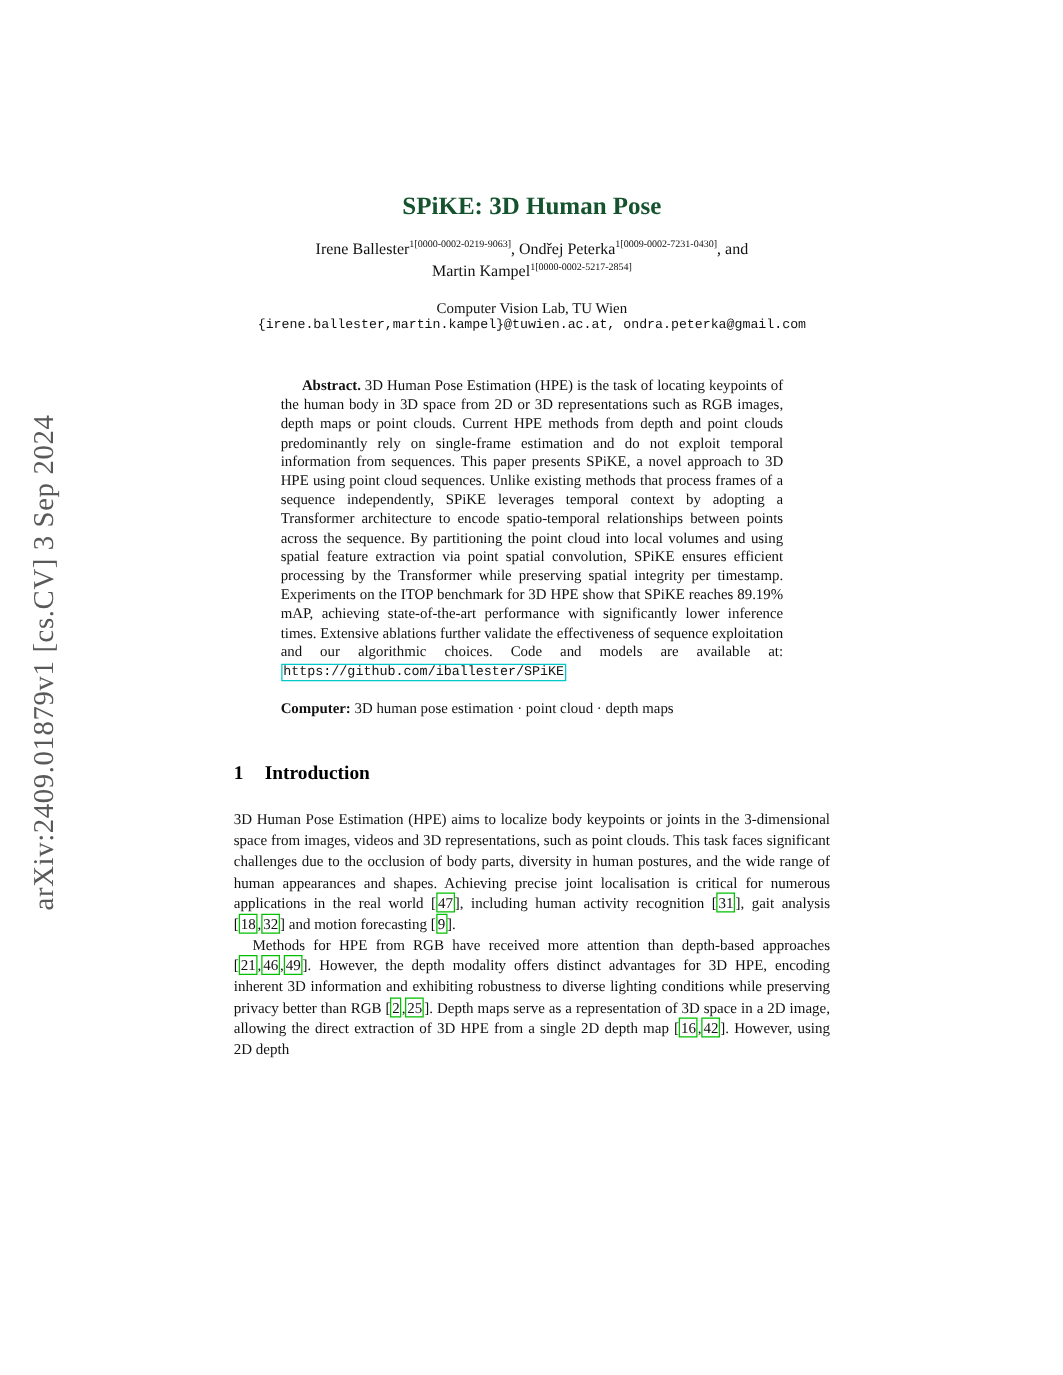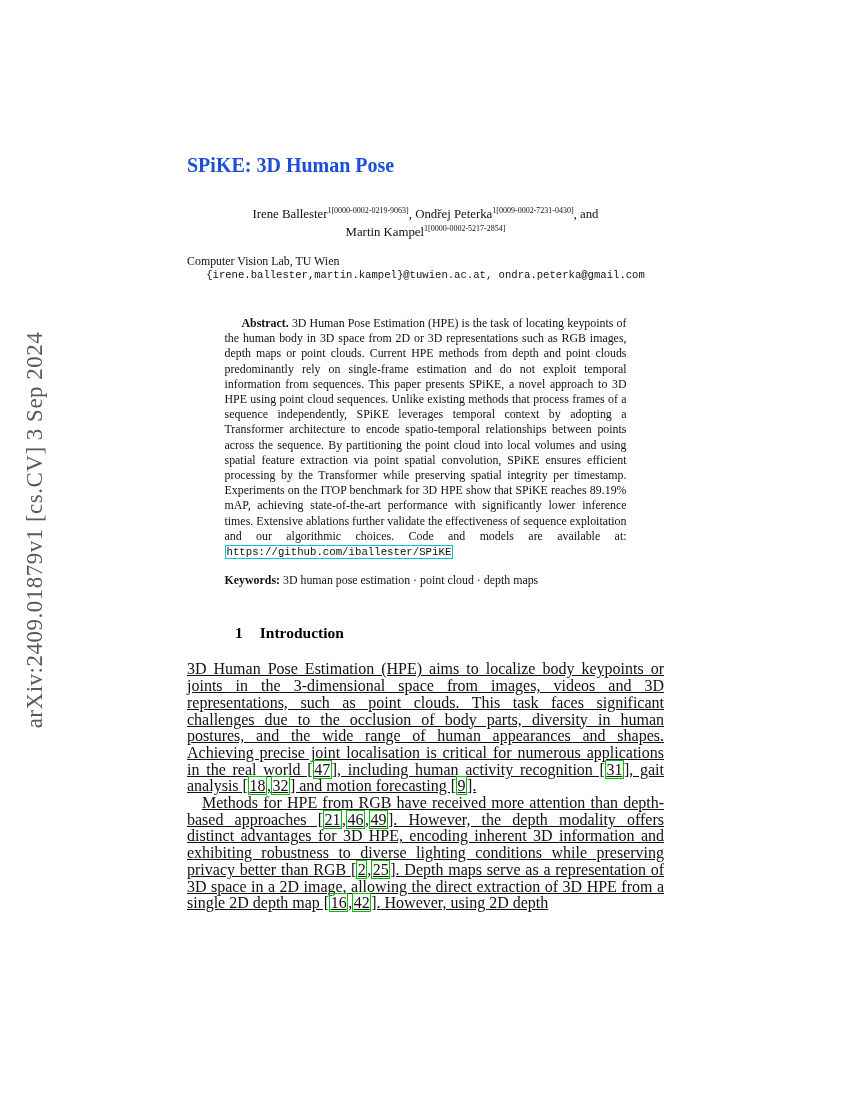--- a/index.html
+++ b/index.html
@@ -33,37 +33,38 @@
     letter-spacing: 0.5px;
   }
 
   .content {
     position: absolute;
     left: 187px; top: 152px;
     width: 477px;
   }
 
   .title {
+    text-align: center;
     font-weight: bold;
     font-size: 20px;
     line-height: 26px;
-    color: #1d4ed8;
+    color: #14532d;
   }
 
   .authors {
-    margin-top: 27px;
+    margin-top: 12px;
     text-align: center;
     font-size: 12.8px;
     line-height: 18px;
   }
   .authors sup { font-size: 8px; line-height: 0; }
 
   .affiliation {
     margin-top: 13px;
-    text-align: left;
+    text-align: center;
     font-size: 11.9px;
   }
   .emails {
     margin-top: 0;
     text-align: center;
     font-family: "Liberation Mono", "DejaVu Sans Mono", monospace;
     font-size: 10.6px;
   }
 
   .abstract {
@@ -79,30 +80,28 @@
     width: 402px;
     font-size: 11.9px;
     line-height: 15.2px;
   }
 
   .section-heading {
     margin-top: 36px;
     font-size: 15.5px;
     font-weight: bold;
     color: #000;
-    margin-left: 48px;
   }
   .section-heading .num { margin-right: 17px; }
 
   .body-para {
     margin-top: 19px;
-    font-size: 16px;
+    font-size: 12px;
     line-height: 16.7px;
     text-align: justify;
-    text-decoration: underline;
   }
   .body-para.indent {
     margin-top: 0;
     text-indent: 15px;
   }
 
   .bold { font-weight: bold; }
 
   .cite {
     border: 1px solid var(--cite_border, #00c000);
@@ -136,21 +135,21 @@
       <div>Irene Ballester<sup>1[0000-0002-0219-9063]</sup>, Ondřej Peterka<sup>1[0009-0002-7231-0430]</sup>, and</div>
       <div>Martin Kampel<sup>1[0000-0002-5217-2854]</sup></div>
     </div>
 
     <div class="affiliation">Computer Vision Lab, TU Wien</div>
 
     <div class="emails">{irene.ballester,martin.kampel}@tuwien.ac.at, ondra.peterka@gmail.com</div>
 
     <div class="abstract"><span class="bold">Abstract.</span> 3D Human Pose Estimation (HPE) is the task of locating keypoints of the human body in 3D space from 2D or 3D representations such as RGB images, depth maps or point clouds. Current HPE methods from depth and point clouds predominantly rely on single-frame estimation and do not exploit temporal information from sequences. This paper presents SPiKE, a novel approach to 3D HPE using point cloud sequences. Unlike existing methods that process frames of a sequence independently, SPiKE leverages temporal context by adopting a Transformer architecture to encode spatio-temporal relationships between points across the sequence. By partitioning the point cloud into local volumes and using spatial feature extraction via point spatial convolution, SPiKE ensures efficient processing by the Transformer while preserving spatial integrity per timestamp. Experiments on the ITOP benchmark for 3D HPE show that SPiKE reaches 89.19% mAP, achieving state-of-the-art performance with significantly lower inference times. Extensive ablations further validate the effectiveness of sequence exploitation and our algorithmic choices. Code and models are available at: <span class="url-link">https://github.com/iballester/SPiKE</span></div>
 
-    <div class="keywords"><span class="bold">Keywords:</span> 3D human pose estimation · point cloud · depth maps</div>
+    <div class="keywords"><span class="bold">Computer:</span> 3D human pose estimation · point cloud · depth maps</div>
 
     <div class="section-heading">
       <span class="num">1</span><span>Introduction</span>
     </div>
 
     <div class="body-para">3D Human Pose Estimation (HPE) aims to localize body keypoints or joints in the 3-dimensional space from images, videos and 3D representations, such as point clouds. This task faces significant challenges due to the occlusion of body parts, diversity in human postures, and the wide range of human appearances and shapes. Achieving precise joint localisation is critical for numerous applications in the real world [<span class="cite">47</span>], including human activity recognition [<span class="cite">31</span>], gait analysis [<span class="cite">18</span>,<span class="cite">32</span>] and motion forecasting [<span class="cite">9</span>].</div>
 
     <div class="body-para indent">Methods for HPE from RGB have received more attention than depth-based approaches [<span class="cite">21</span>,<span class="cite">46</span>,<span class="cite">49</span>]. However, the depth modality offers distinct advantages for 3D HPE, encoding inherent 3D information and exhibiting robustness to diverse lighting conditions while preserving privacy better than RGB [<span class="cite">2</span>,<span class="cite">25</span>]. Depth maps serve as a representation of 3D space in a 2D image, allowing the direct extraction of 3D HPE from a single 2D depth map [<span class="cite">16</span>,<span class="cite">42</span>]. However, using 2D depth</div>
 
   </div>

